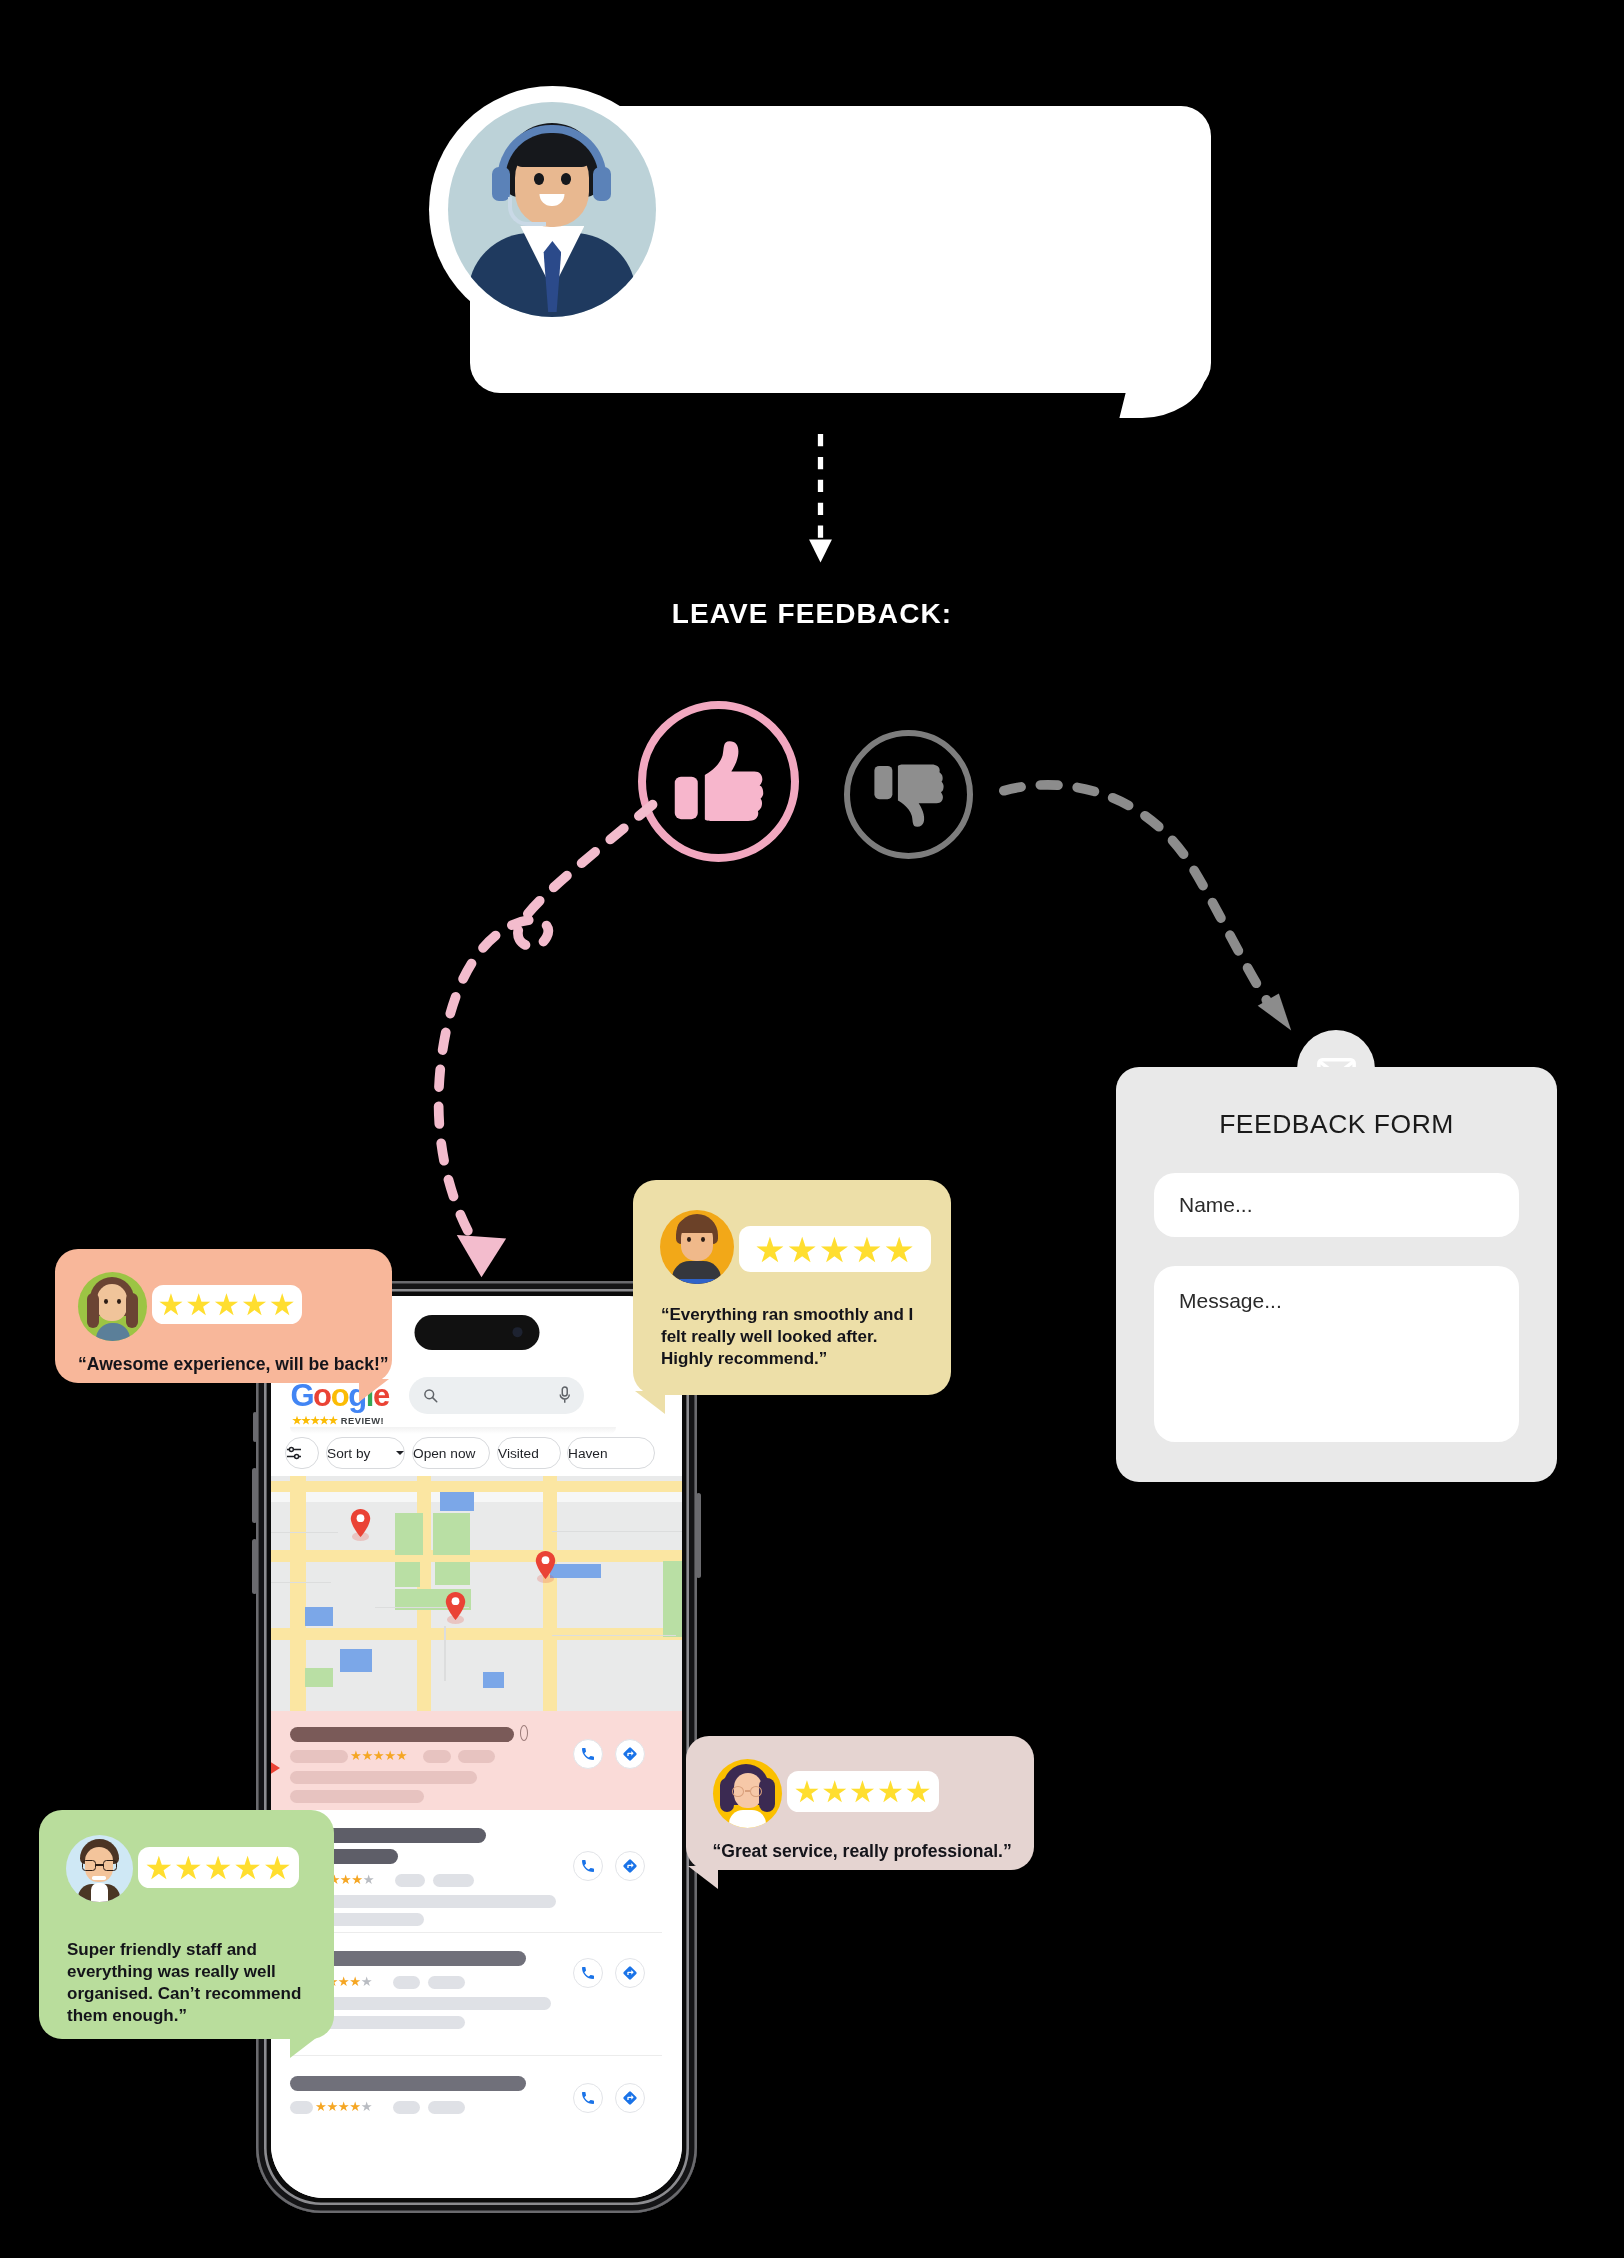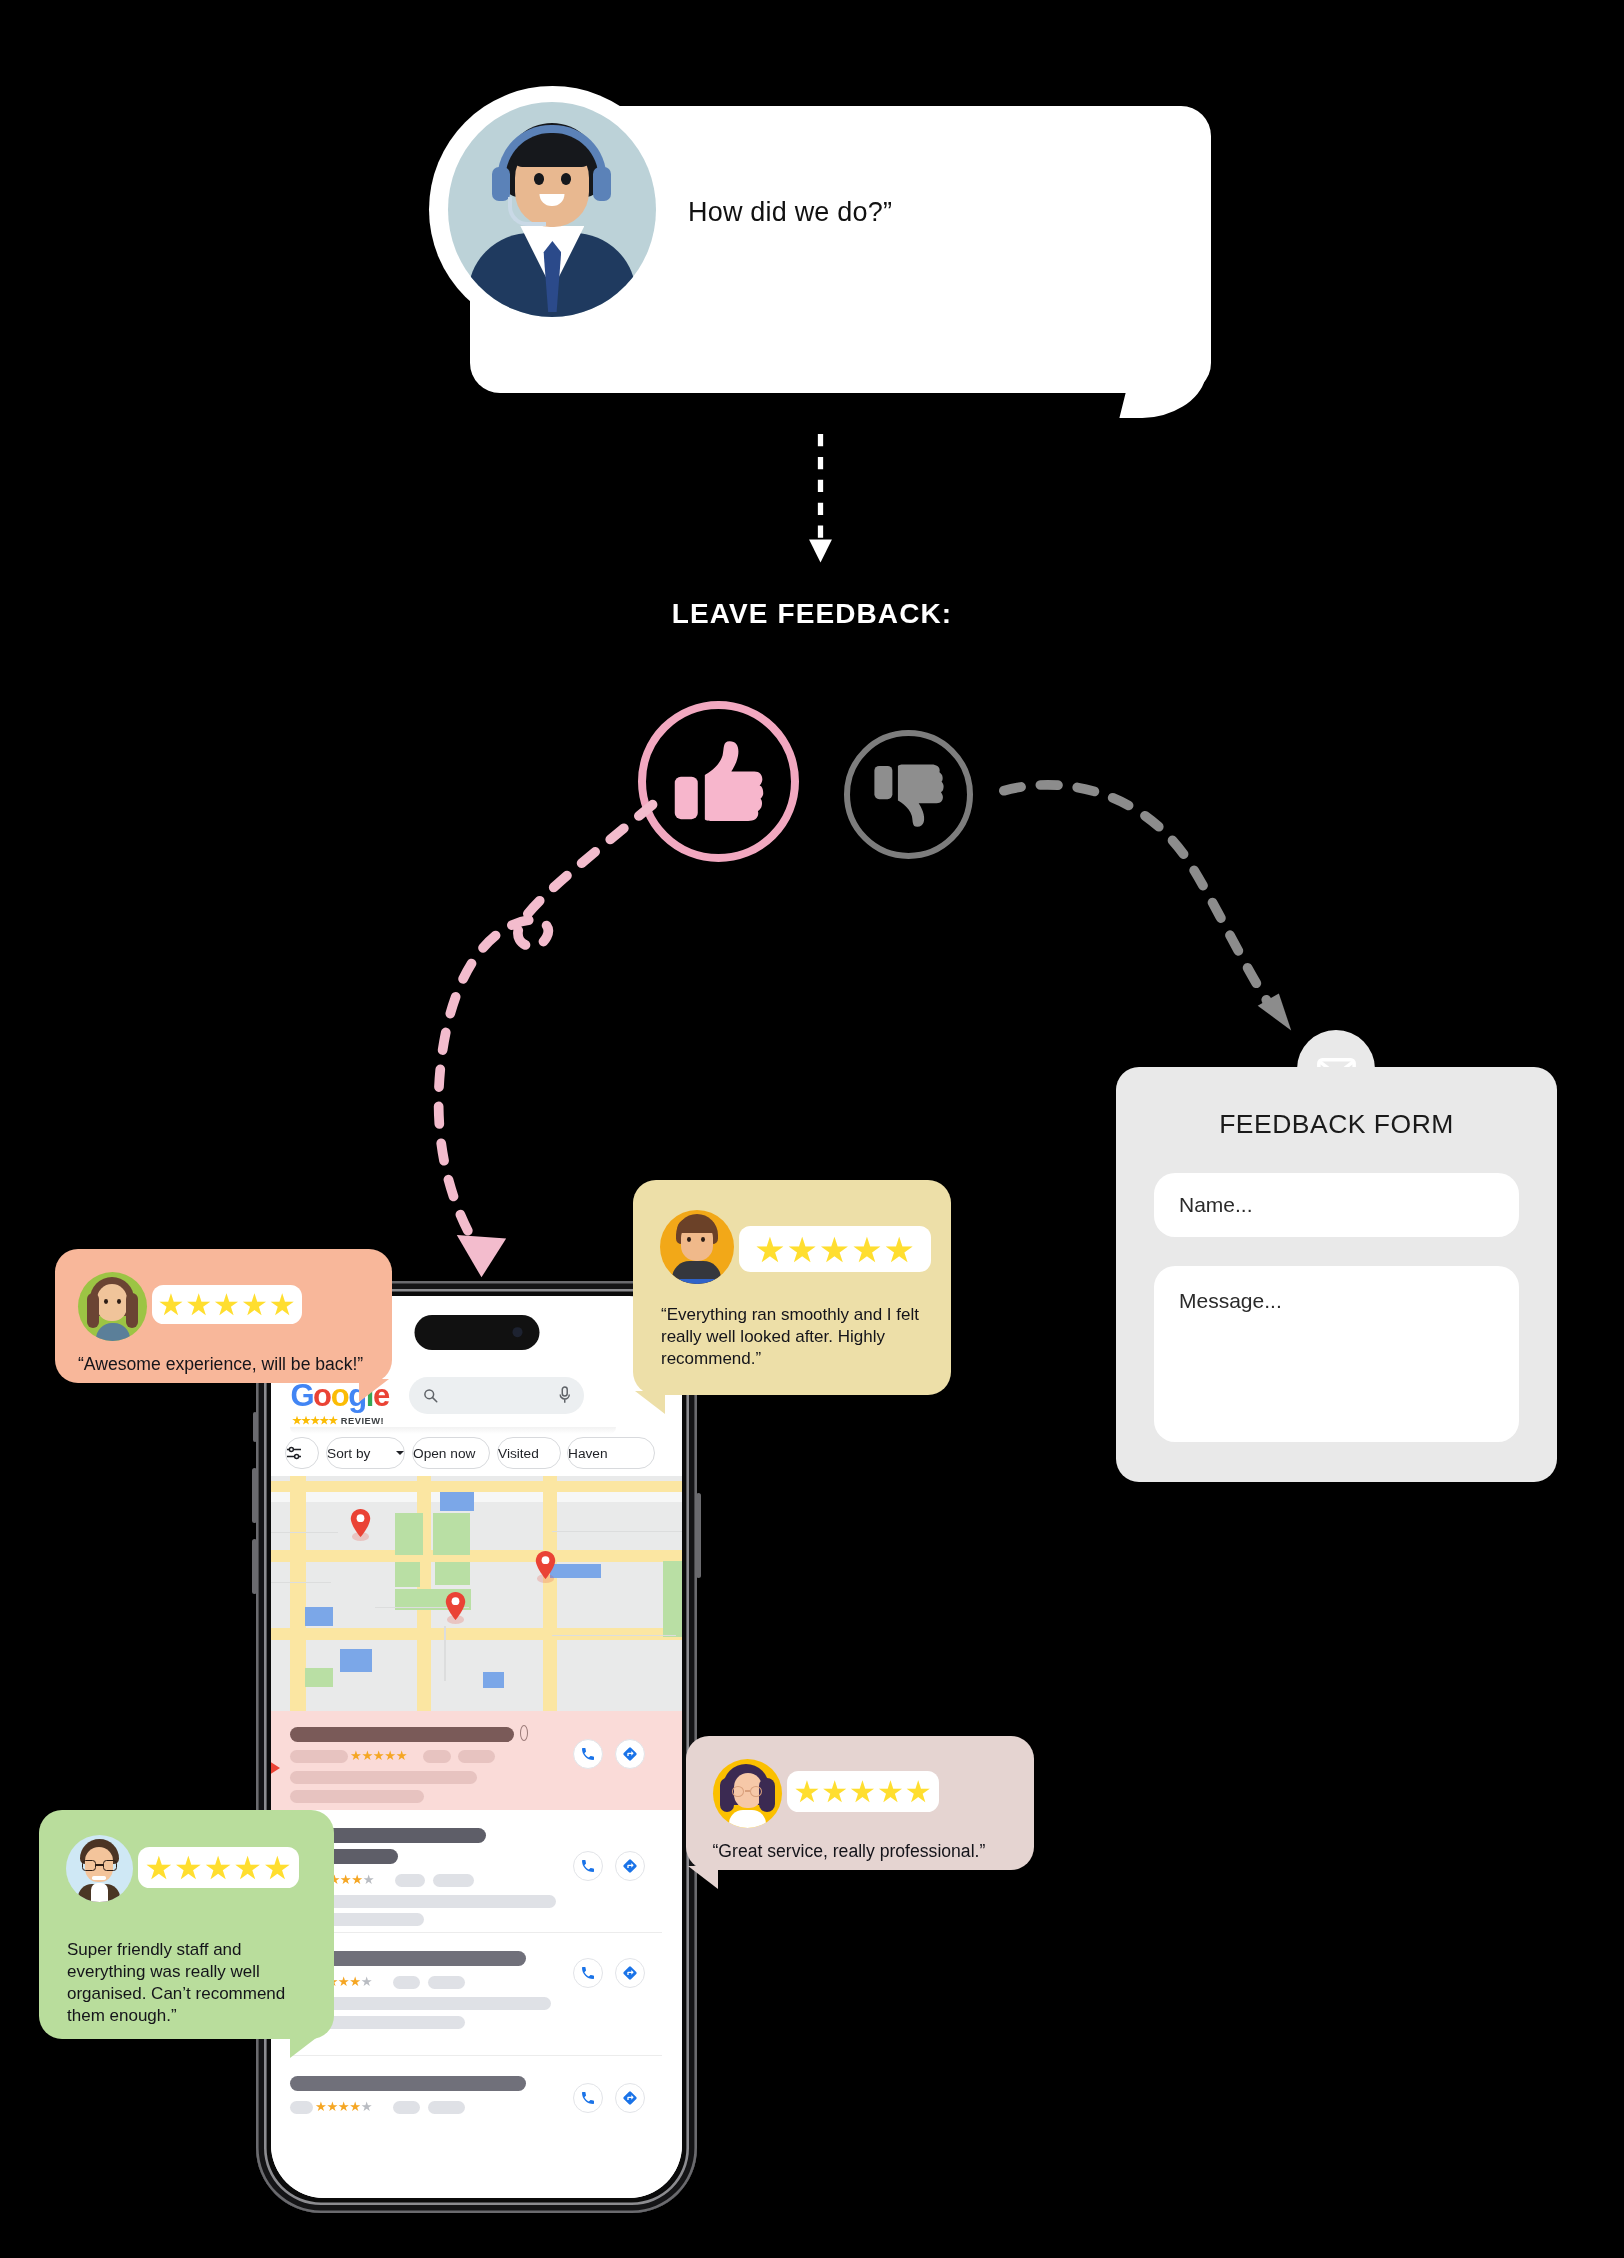--- a/index.html
+++ b/index.html
@@ -178,21 +178,21 @@
   .act-btn{position:absolute;width:30px;height:30px;border-radius:50%;border:0.9px solid #e2e4e8;box-sizing:border-box;background:#fff;}
   .row-sep{position:absolute;left:19.4px;width:372px;height:0.9px;background:#ececec;}
   #current-pin-marker{position:absolute;left:-5.3px;width:0;height:0;
     border-top:9.7px solid transparent;border-bottom:9.7px solid transparent;border-left:14px solid #ea4335;}
 
   
   .review-bubble{position:absolute;border-radius:23px;}
   .rb-avatar{position:absolute;border-radius:50%;overflow:hidden;}
   .rb-stars-plate{position:absolute;background:#fff;border-radius:11.5px;display:flex;align-items:center;justify-content:center;}
   .rb-stars{font-size:30px;letter-spacing:0.9px;color:#ffde2f;line-height:1;}
-  .rb-text{position:absolute;color:#14141a;font-weight:400;line-height:1.3;}
+  .rb-text{position:absolute;color:#14141a;font-weight:700;line-height:1.3;}
   .rb-tail{position:absolute;width:0;height:0;}
 
   #review-peach{left:55px;top:1249px;width:337px;height:134px;background:#f8b79a;}
   #review-peach .rb-avatar{left:23px;top:23px;width:69px;height:69px;background:#9cc444;}
   #review-peach .rb-stars-plate{left:97px;top:36px;width:150px;height:39px;}
   #review-peach .rb-text{left:23px;top:104px;font-size:17.6px;}
   #review-peach .rb-tail{right:3.5px;bottom:-19.4px;border-left:30px solid #f8b79a;border-bottom:23px solid transparent;}
 
   #review-cream{left:633px;top:1180px;width:318px;height:215px;background:#eddfa8;}
   #review-cream .rb-avatar{left:26.5px;top:30px;width:74px;height:74px;background:#f2a818;}
@@ -233,21 +233,20 @@
       <div class="av-eye r"></div>
       <div class="av-smile"></div>
       <div class="av-hb"></div>
       <div class="av-ear l"></div>
       <div class="av-ear r"></div>
       <div class="av-mic"></div>
     </div>
   </div>
 
   <div id="intro-text">
-    <p>How did we do?”</p>
   </div>
 
   <svg id="flow-arrow-down" viewBox="0 0 60 150">
     <line x1="30" y1="0" x2="30" y2="120" stroke="#ffffff" stroke-width="6" stroke-dasharray="14 12"></line>
     <polygon points="30,146 17,120 43,120" fill="#ffffff"></polygon>
   </svg>
 
   <div id="leave-feedback-label">LEAVE FEEDBACK:</div>
 
   <div class="thumb-circle" id="thumbs-up-button">

